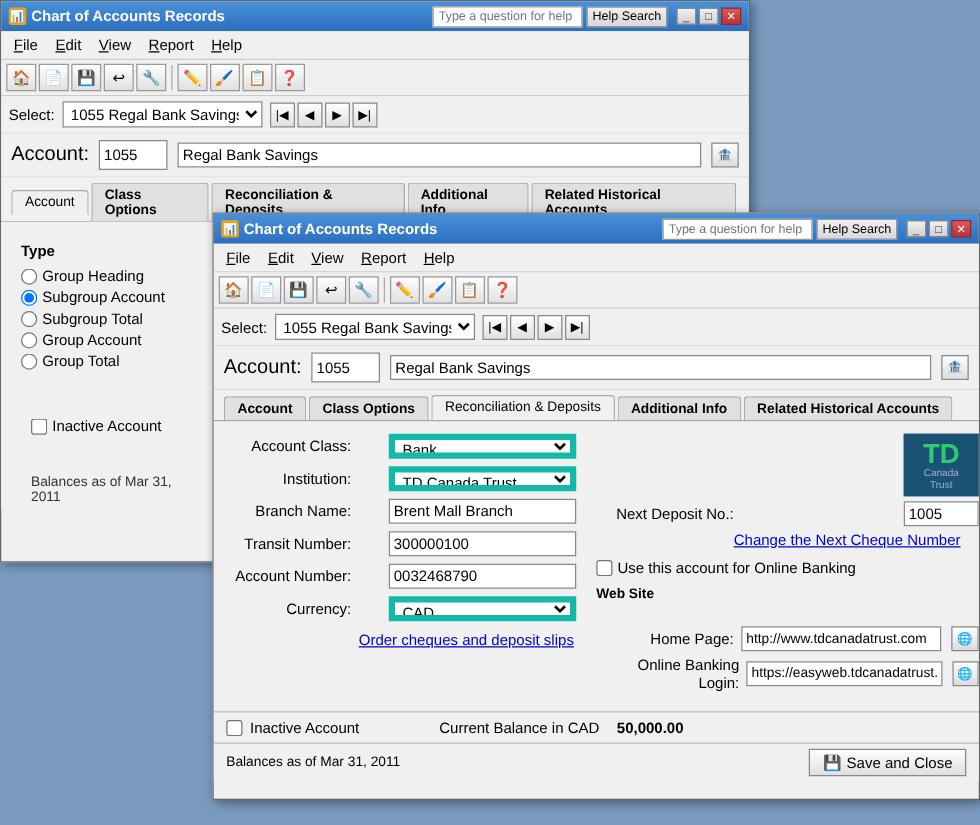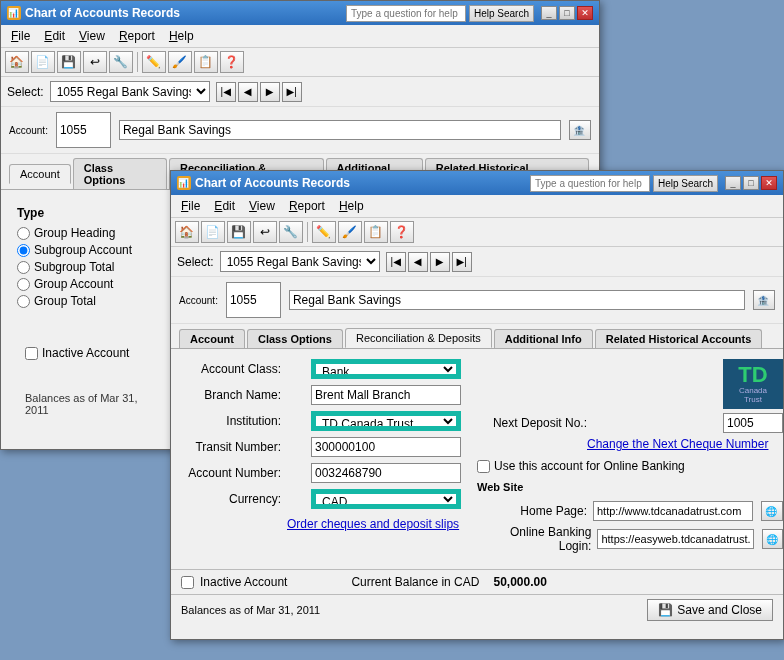--- a/index.html
+++ b/index.html
@@ -155,24 +155,24 @@
 
     
     .account-bar {
       background: #f0f0f0;
       padding: 5px 8px;
       display: flex;
       align-items: center;
       gap: 8px;
       border-bottom: 1px solid #ddd;
     }
-    .account-bar label { font-size: 10px; }
+    .account-bar label { font-size: 16px; }
     .account-bar .acct-num {
       width: 55px;
-      height: 36px;
+      height: 24px;
       border: 1px solid #888;
       background: white;
       padding: 0 3px;
       font-size: 12px;
     }
     .account-bar .acct-name {
       flex: 1;
       height: 20px;
       border: 1px solid #888;
       background: white;
@@ -541,28 +541,28 @@
     <div class="two-col">
 
       <div class="col-left" style="min-width: 280px;">
         <div class="form-group">
           <span class="form-label">Account Class:</span>
           <select class="form-select" style="width: 150px;">
             <option>Bank</option>
           </select>
         </div>
         <div class="form-group">
-          <span class="form-label">Branch Name:</span>
-          <input class="form-input" type="text" value="Brent Mall Branch" style="width: 150px;">
-        </div>
-        <div class="form-group">
           <span class="form-label">Institution:</span>
           <select class="form-select" style="width: 150px;">
             <option>TD Canada Trust</option>
           </select>
+        </div>
+        <div class="form-group">
+          <span class="form-label">Branch Name:</span>
+          <input class="form-input" type="text" value="Brent Mall Branch" style="width: 150px;">
         </div>
         <div class="form-group">
           <span class="form-label">Transit Number:</span>
           <input class="form-input" type="text" value="300000100" style="width: 150px;">
         </div>
         <div class="form-group">
           <span class="form-label">Account Number:</span>
           <input class="form-input" type="text" value="0032468790" style="width: 150px;">
         </div>
         <div class="form-group">
@@ -593,21 +593,21 @@
 
         <div style="padding-left: 110px; margin-bottom: 8px;">
           <span class="link">Change the Next Cheque Number</span>
         </div>
 
         <div class="form-checkbox" style="margin-bottom: 8px;">
           <input type="checkbox" style="">
           <span>Use this account for Online Banking</span>
         </div>
 
-        <div style="font-size: 11px; font-weight: bold; margin-bottom: 8px;">Web Site</div>
+        <div style="font-size: 11px; font-weight: bold; margin-bottom: 20px;">Web Site</div>
 
         <div class="form-group" style="margin-bottom: 4px;">
           <span class="form-label" style="min-width: 110px;">Home Page:</span>
           <input class="form-input" type="text" value="http://www.tdcanadatrust.com" style="width: 160px; font-size: 11px;">
           <button class="icon-btn" style="margin-left: 2px;">🌐</button>
         </div>
 
         <div class="form-group">
           <span class="form-label" style="min-width: 110px;">Online Banking Login:</span>
           <input class="form-input" type="text" value="https://easyweb.tdcanadatrust.c" style="width: 160px; font-size: 11px;">

